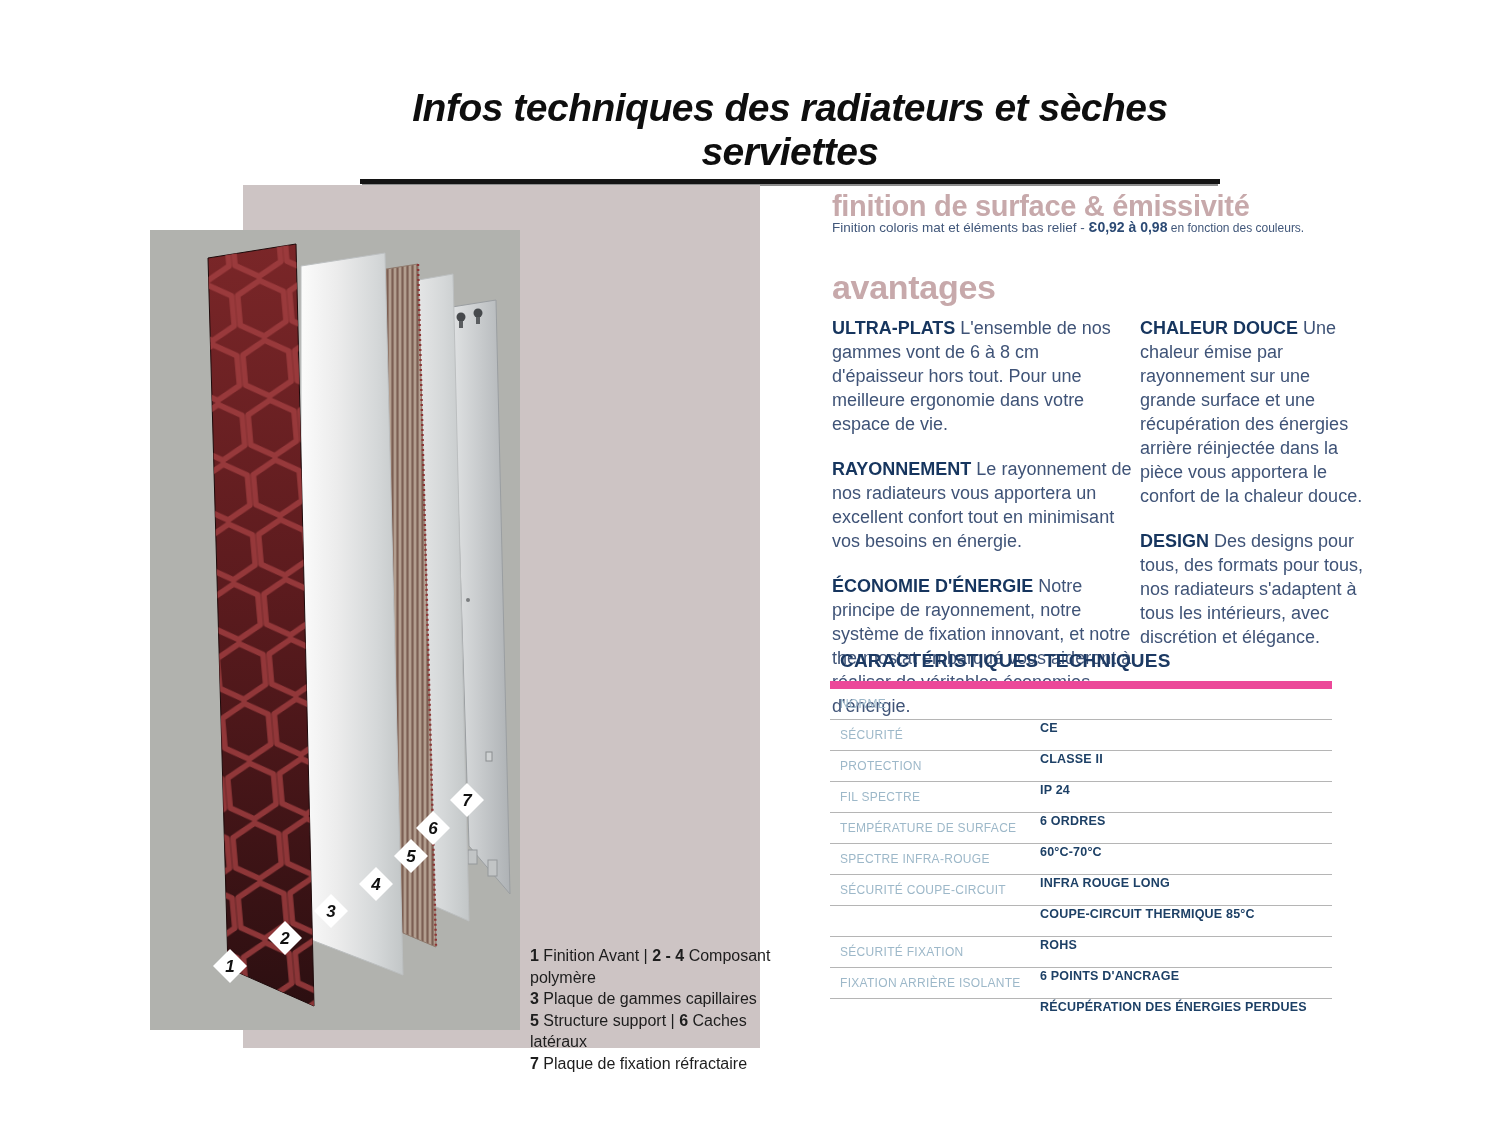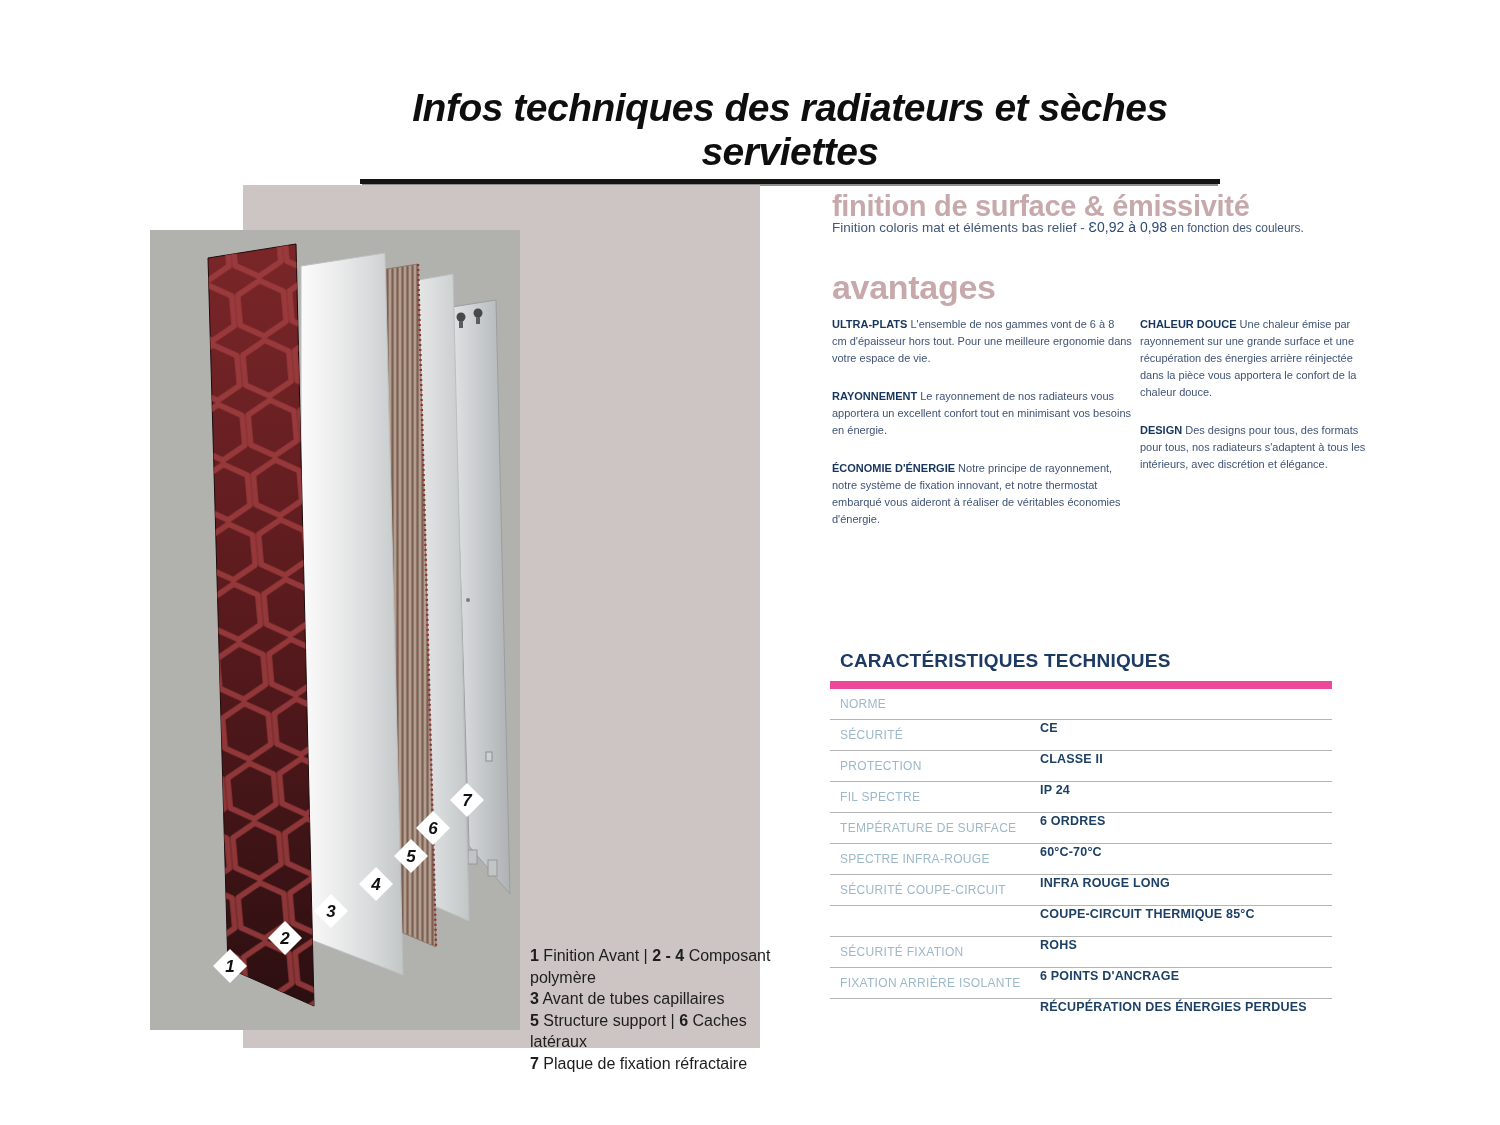--- a/index.html
+++ b/index.html
@@ -17,28 +17,28 @@
 
   .legend { position:absolute; left:530px; top:945px; width:270px;
             font-size:16px; line-height:21.5px; color:#1d1d1d; }
   .legend .b { font-weight:700; }
 
   
   .sec-head { position:absolute; font-weight:700; color:#c7a9ab; letter-spacing:-0.3px; }
   .finition-head { left:832px; top:190px; font-size:29px; }
   .finition-sub  { position:absolute; left:832px; top:219px; width:520px;
                    font-size:13.5px; color:#41577a; }
-  .finition-sub .b { font-weight:400; color:#2c4a74; font-size:14px; }
+  .finition-sub .b { font-weight:700; color:#2c4a74; font-size:14px; }
   .finition-sub .small { font-size:12px; }
   .avantages-head { left:832px; top:268px; font-size:34px; }
 
   .adv-col { position:absolute; top:316px; }
   .adv-col-left  { left:832px; width:300px; }
   .adv-col-right { left:1140px; width:230px; }
-  .adv { font-size:11px; line-height:17px; color:#3f5377; margin-bottom:21px; }
+  .adv { font-size:18px; line-height:24px; color:#3f5377; margin-bottom:21px; }
   .adv .lead { font-weight:700; color:#16355e; }
 
   
   .char-table { position:absolute; left:830px; top:650px; width:502px; }
   .char-head { font-size:19px; font-weight:700; color:#1d3a63; letter-spacing:0.2px;
                padding:0 0 9px 10px; border-bottom:8px solid #ec4899; }
   .trow { display:flex; align-items:center; height:31px; border-bottom:1.5px solid #b5b5b5;
           padding-left:10px; }
   .tlabel { width:200px; font-size:12px; color:#9db8c9; letter-spacing:0.3px; }
   .tvalue { font-size:12.5px; font-weight:700; color:#1d4066; letter-spacing:0.2px;margin-top:48px; }
@@ -160,21 +160,21 @@
   <g>
     <g transform="translate(467 800) rotate(45)">
         <rect x="-12" y="-12" width="24" height="24" fill="#ffffff"></rect>
       </g>
     <text x="467" y="806" text-anchor="middle" font-size="17" font-weight="700" font-style="italic" font-family="Liberation Sans, sans-serif" fill="#111">7</text>
   </g>
 </svg>
 
 <div class="legend">
     <div><span class="b">1</span><span> Finition Avant | </span><span class="b">2 - 4</span><span> Composant polymère</span></div>
-    <div><span class="b">3</span><span> Avant de tubes capillaires</span></div>
+    <div><span class="b">3</span><span> Plaque de gammes capillaires</span></div>
     <div><span class="b">5</span><span> Structure support | </span><span class="b">6</span><span> Caches latéraux</span></div>
     <div><span class="b">7</span><span> Plaque de fixation réfractaire</span></div>
   </div>
 
 <div class="sec-head finition-head">finition de surface &amp; émissivité</div>
 <div class="finition-sub">
   <span>Finition coloris mat et éléments bas relief - </span><span class="b">Ɛ0,92 à 0,98</span><span class="small"> en fonction des couleurs.</span>
 </div>
 
 <div class="sec-head avantages-head">avantages</div>

